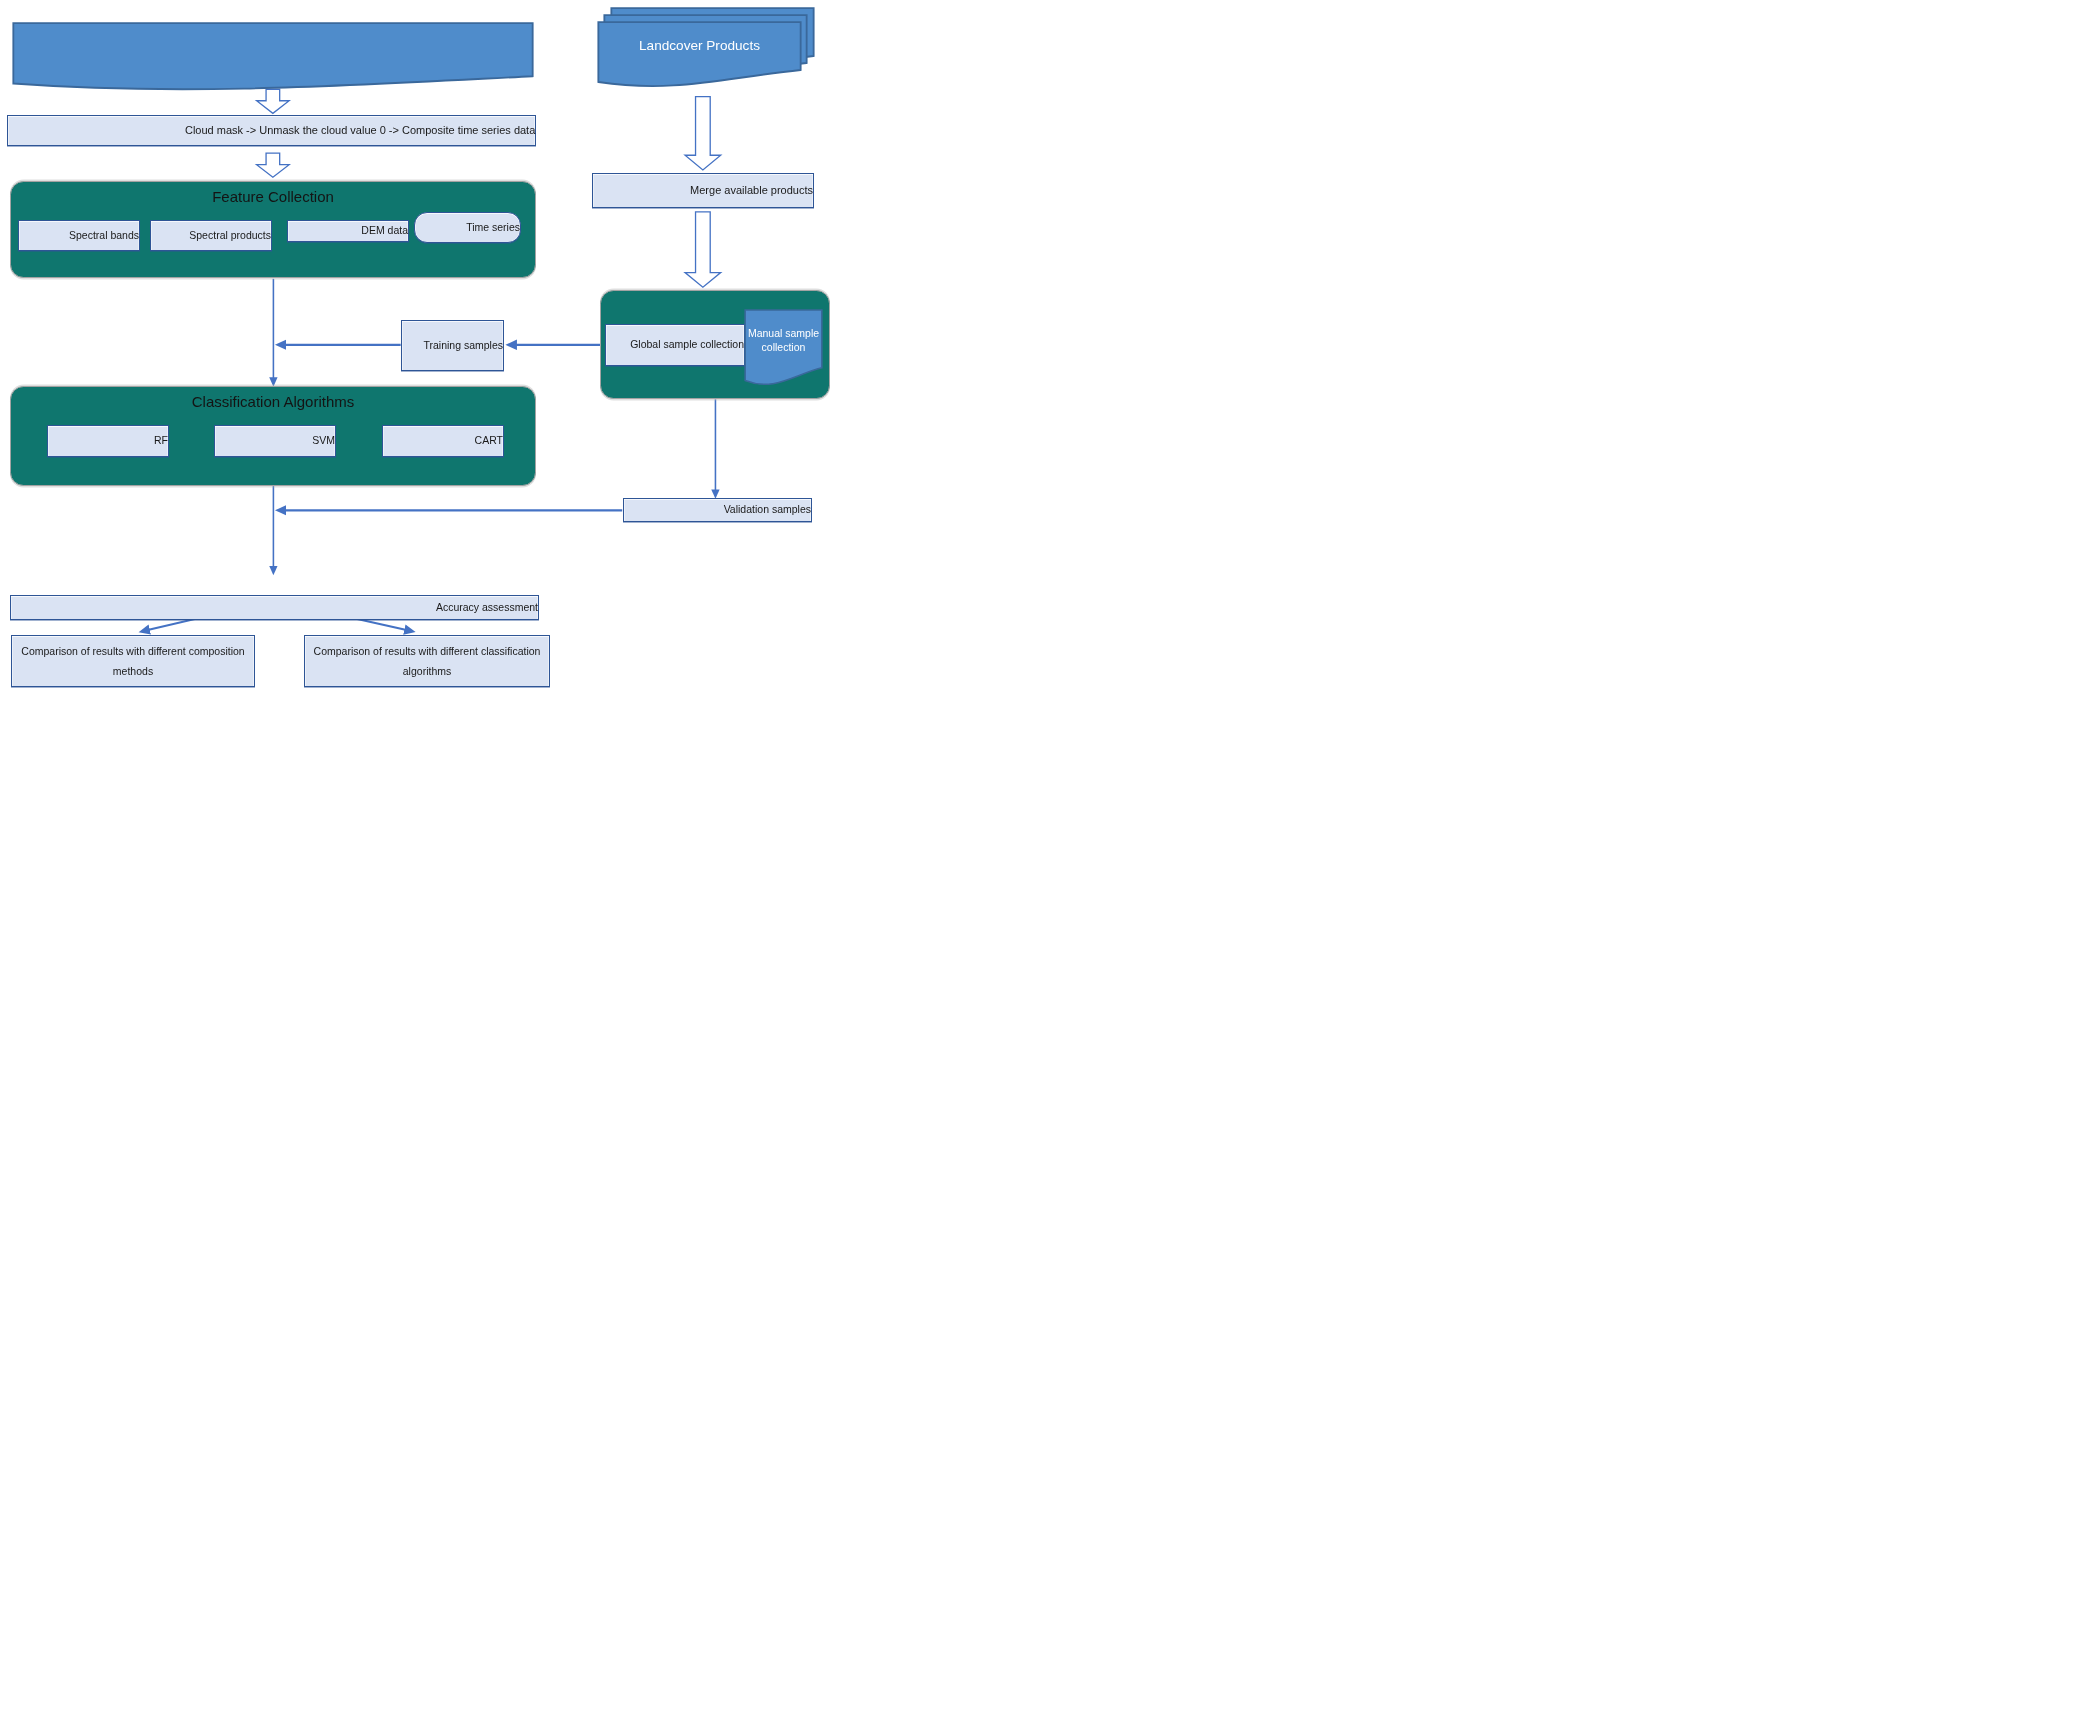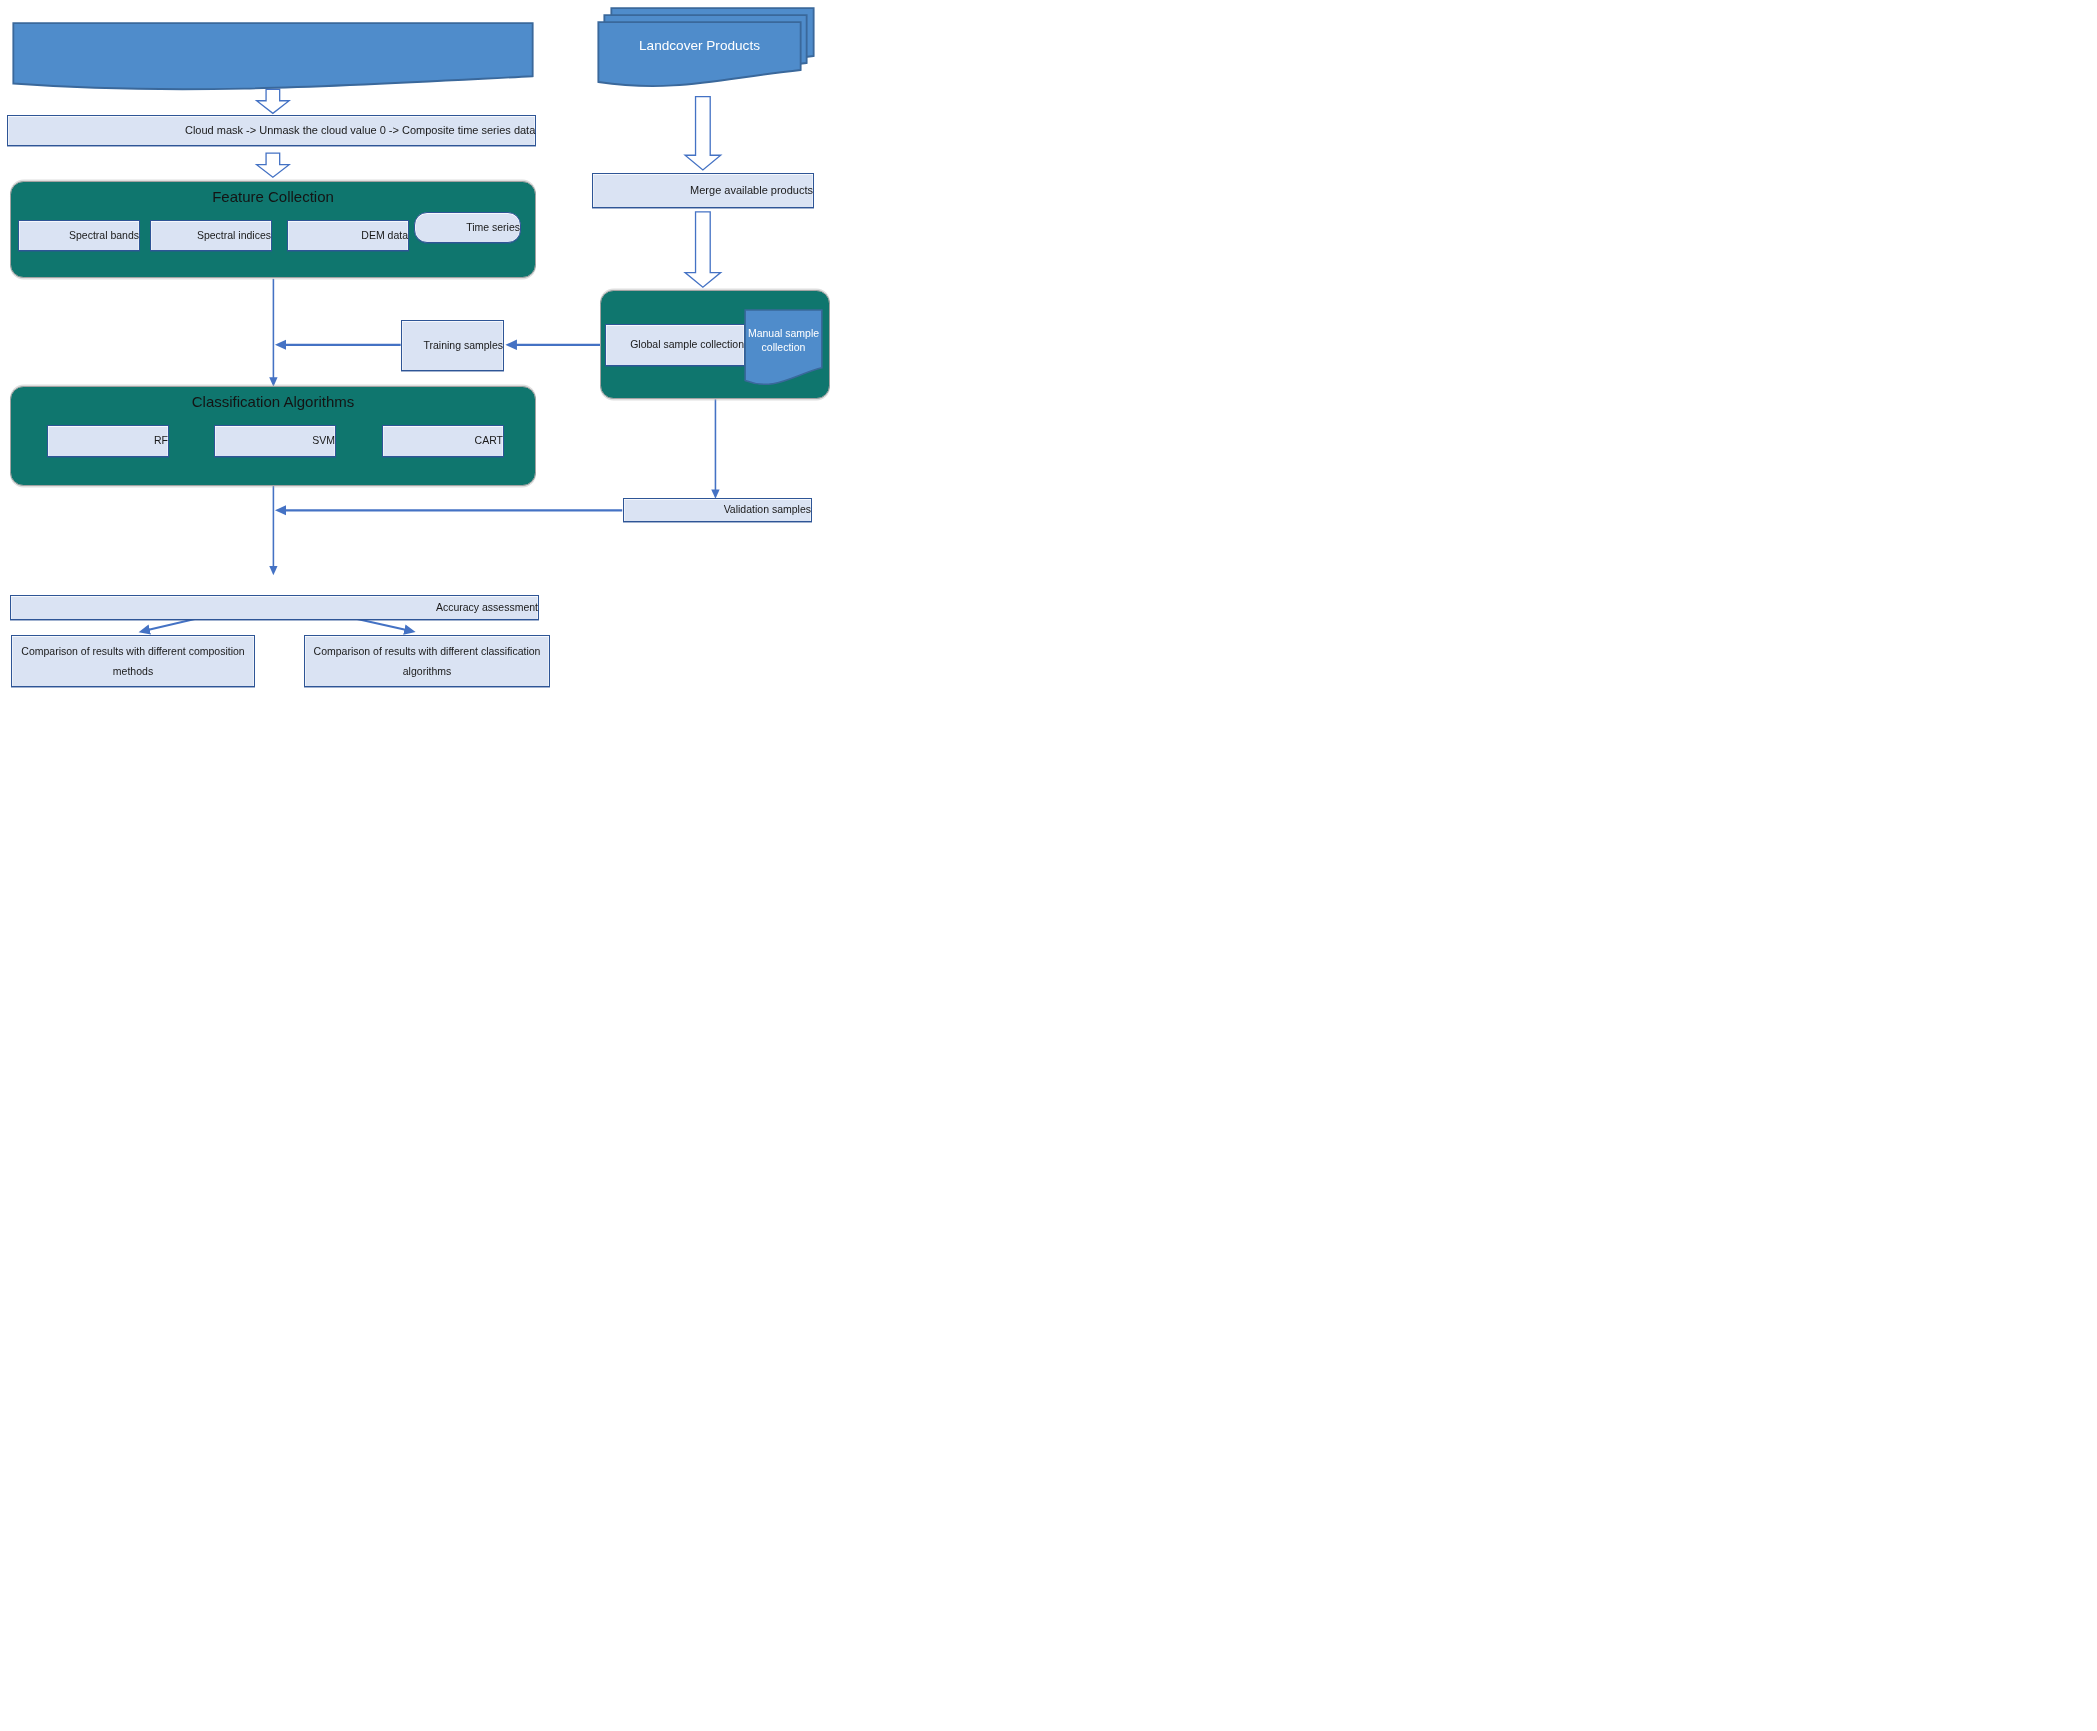--- a/index.html
+++ b/index.html
@@ -108,23 +108,23 @@
     <span>Cloud mask -&gt; Unmask the cloud value 0 -&gt; Composite time series data</span>
   </div>
 
   <div class="group" style="left:10px;top:181px;width:526px;height:97px;">
     <div class="group-title">Feature Collection</div>
   </div>
   <div class="node fs20" style="left:18px;top:220px;width:122px;height:31px;">
     <span>Spectral bands</span>
   </div>
   <div class="node fs20" style="left:150px;top:220px;width:122px;height:31px;">
-    <span>Spectral indices</span>
+    <span>Spectral products</span>
   </div>
-  <div class="node fs20" style="left:287px;top:220px;width:122px;height:31px;">
+  <div class="node fs20" style="left:287px;top:220px;width:122px;height:22px;">
     <span>DEM data</span>
   </div>
   <div class="node fs20" style="left:414px;top:212px;width:107px;height:31px;border-radius:13px;">
     <span>Time series</span>
   </div>
 
   <div class="node fs21" style="left:592px;top:173px;width:222px;height:35px;">
     <span>Merge available products</span>
   </div>
 

